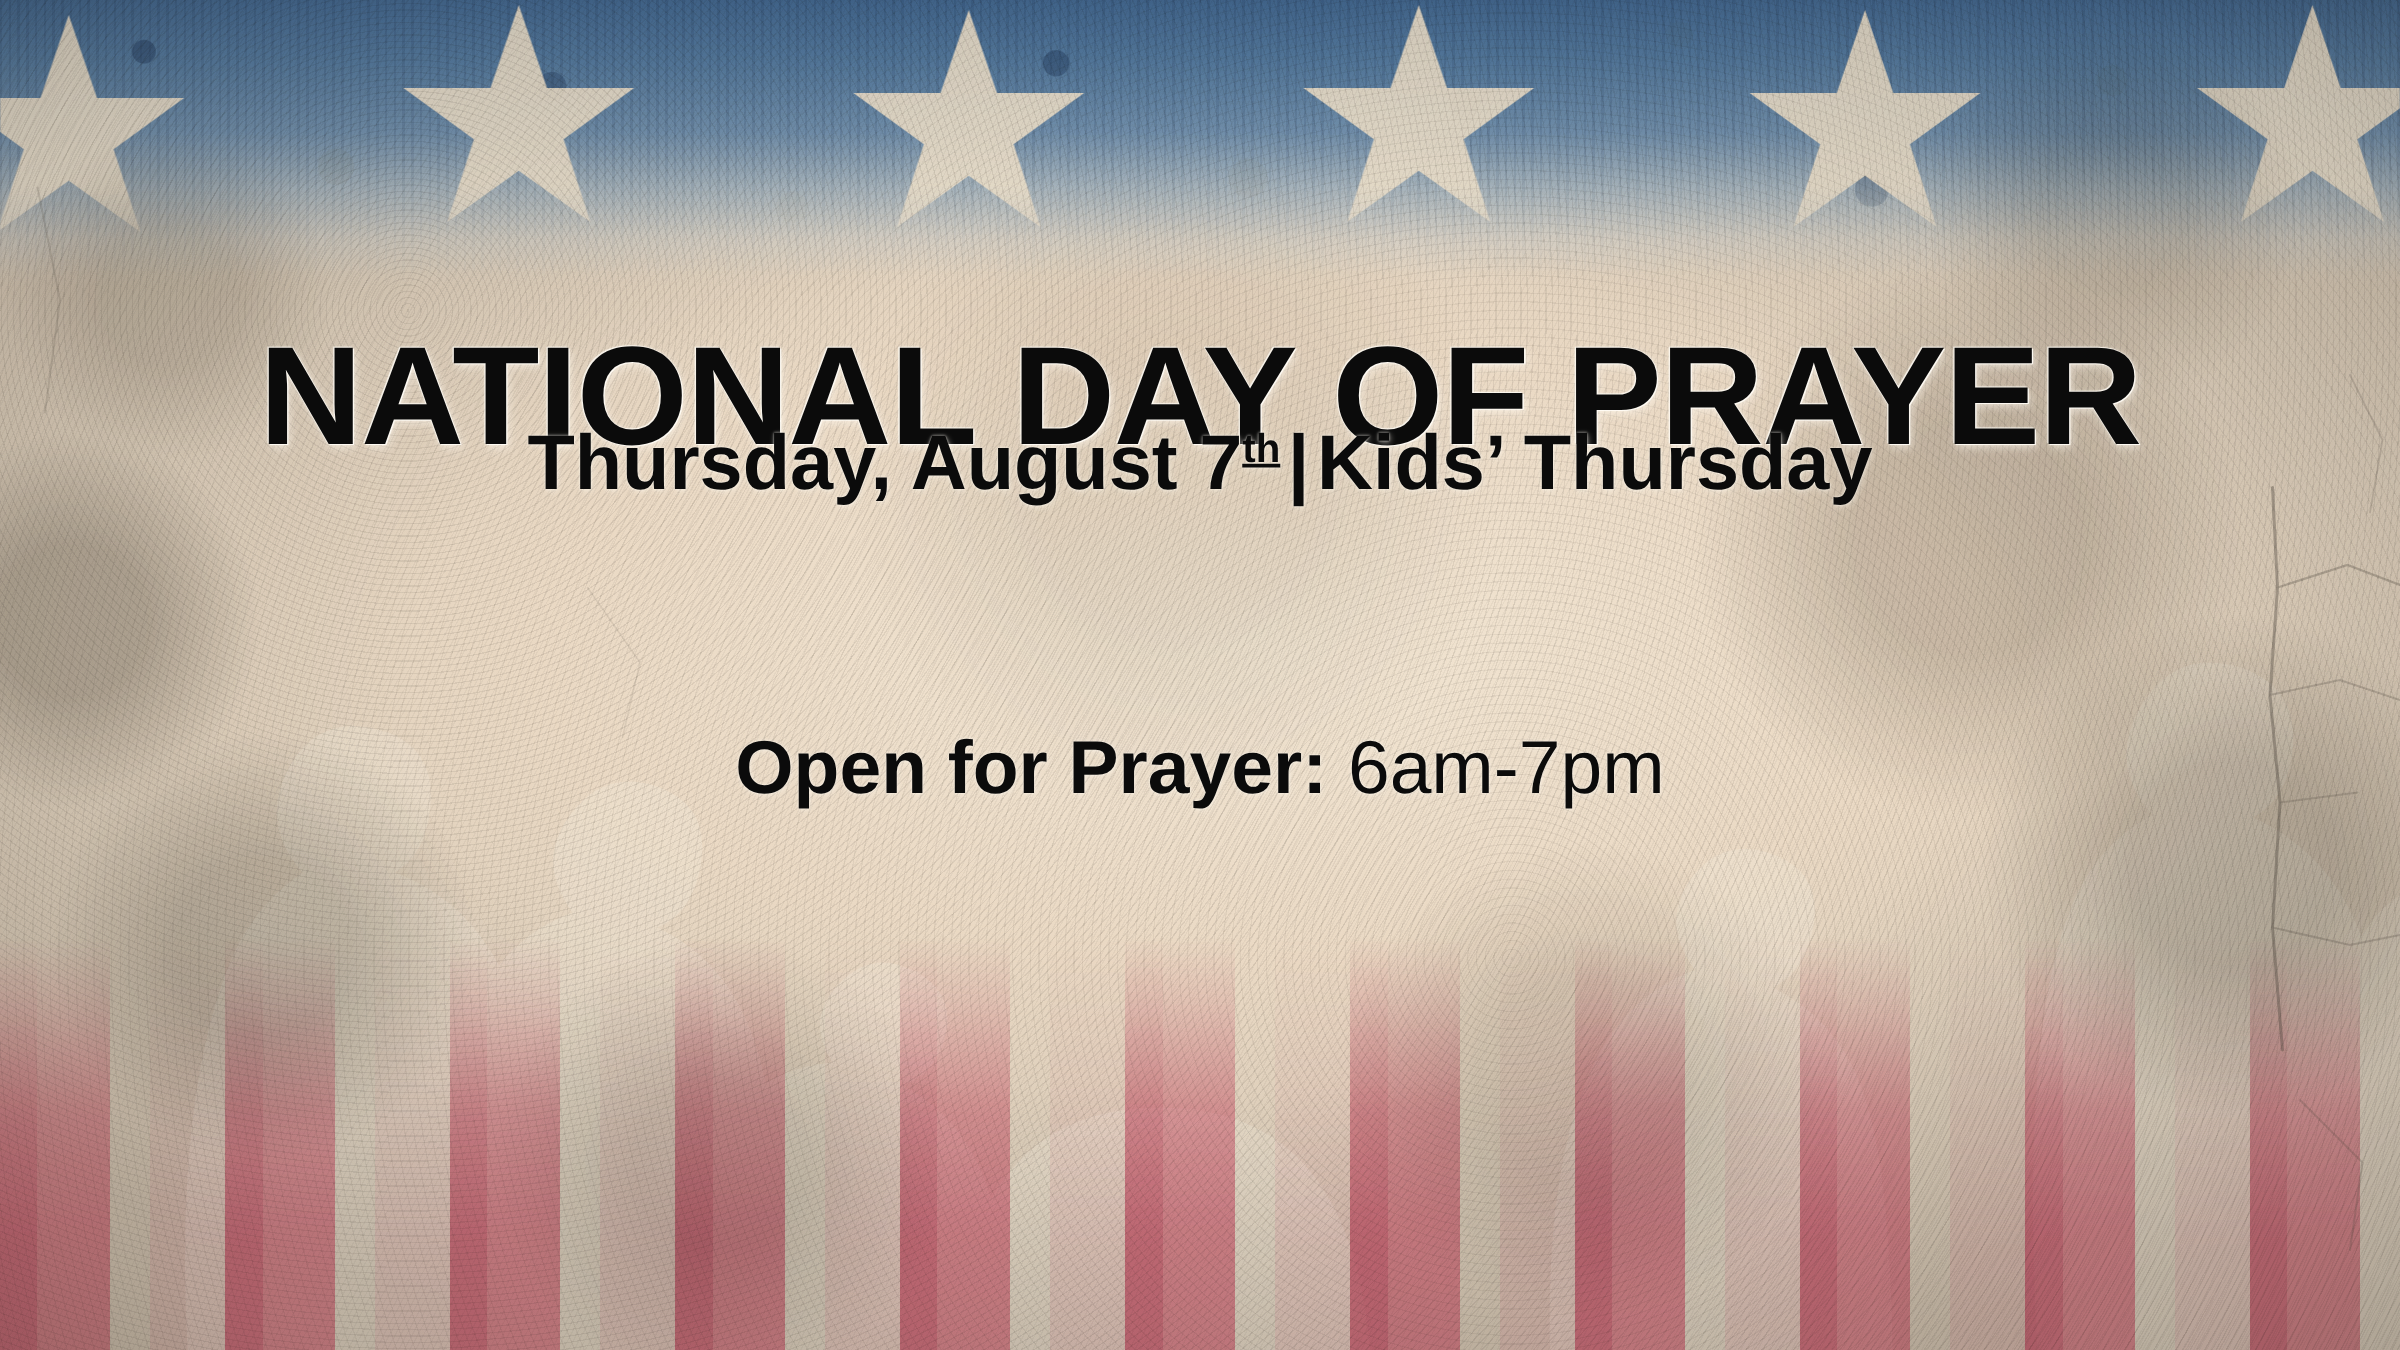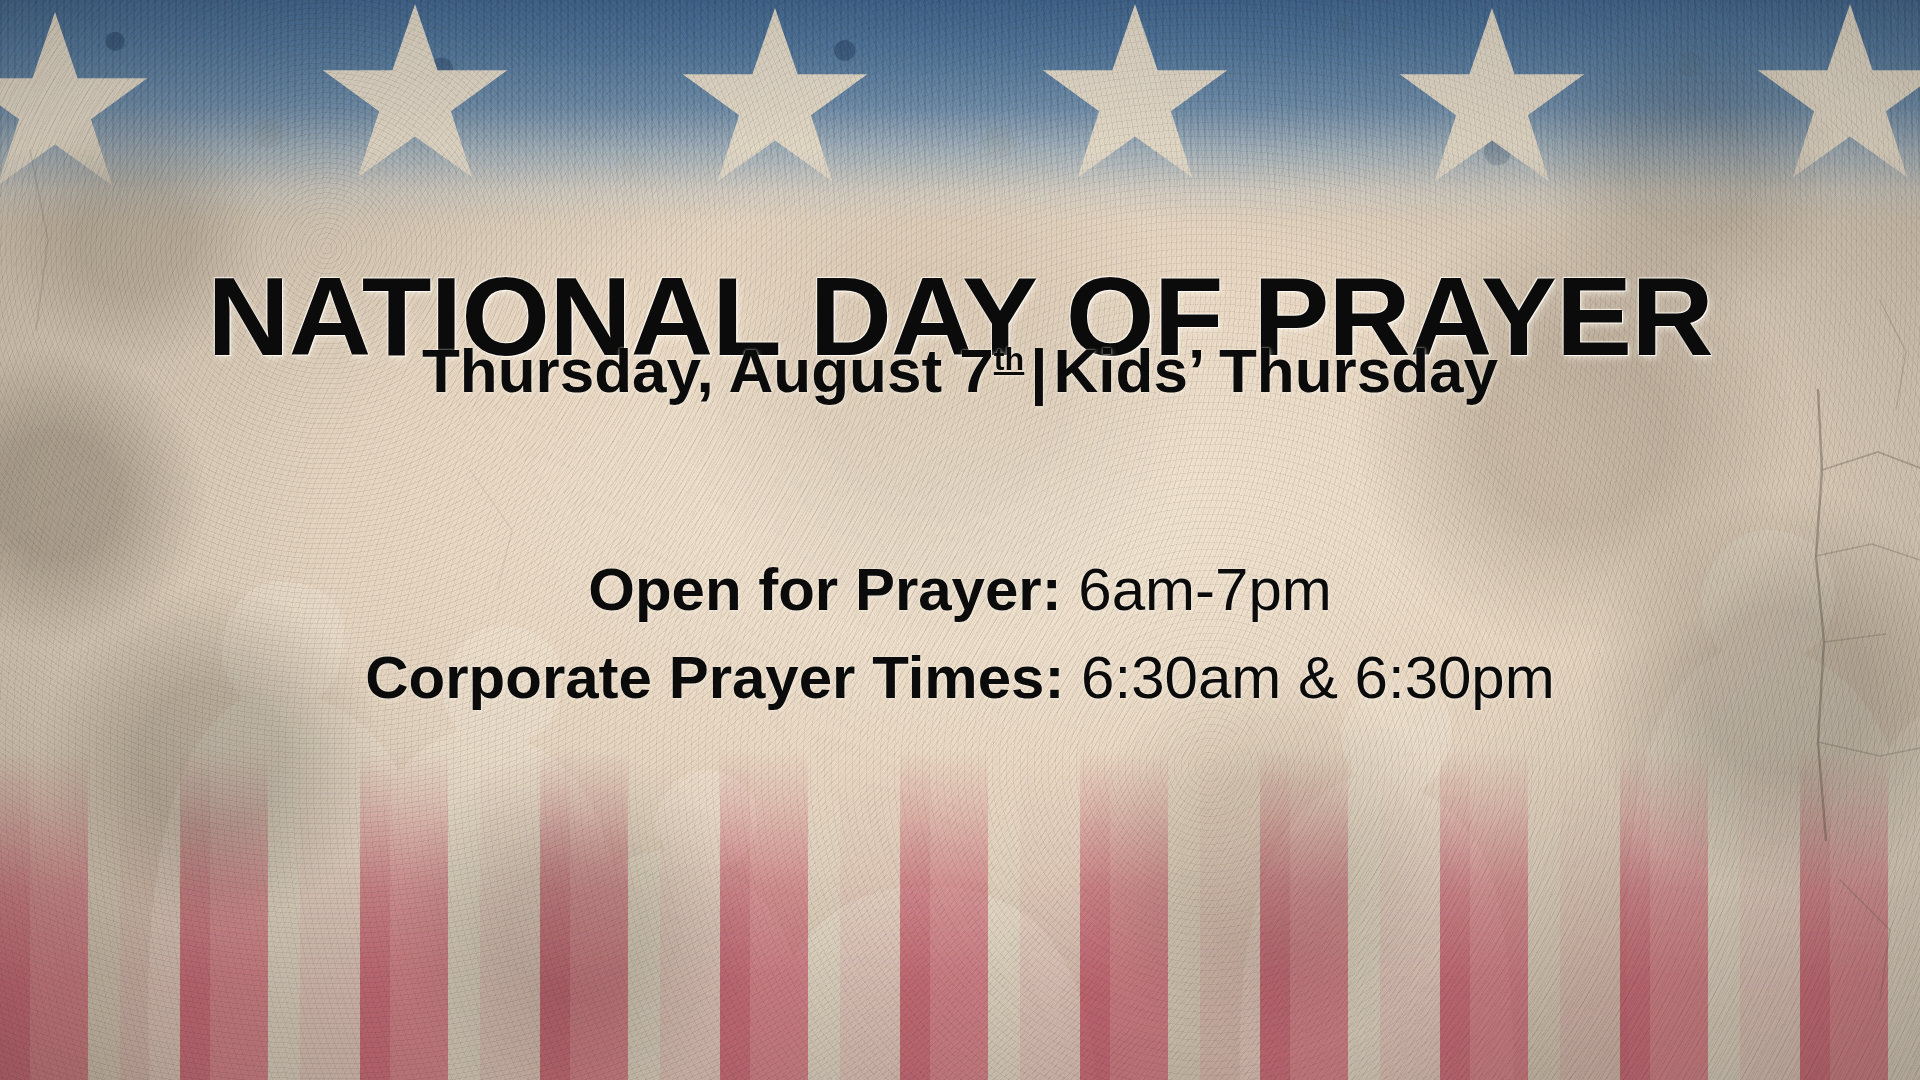--- a/index.html
+++ b/index.html
@@ -164,21 +164,21 @@
   .subhead sup {
     font-size: .52em;
     vertical-align: super;
     line-height: 0;
     text-decoration: underline;
   }
   .sep { padding: 0 6px; }
 
   .times {
     position: absolute;
-    top: 546px;
+    top: 570px;
     left: 0; right: 0;
   }
   .time-line {
     font-size: 60px;
     line-height: 1.46;
     font-weight: 400;
     white-space: nowrap;
     text-shadow: 0 0 2px rgba(255,252,245,0.75), 1px 2px 5px rgba(255,250,240,0.40);
   }
   .time-line .lbl { font-weight: 700; }
@@ -268,20 +268,16 @@
       <span>Thursday, August 7</span><sup>th</sup><span class="sep">|</span><span>Kids’ Thursday</span>
     </div>
 
     <div class="times">
 
       <div class="time-line">
         <span class="lbl">Open for Prayer:</span>
         <span class="val">6am-7pm</span>
       </div>
 
-      <div class="time-line">
-        <span class="lbl">Corporate Prayer Times:</span>
-        <span class="val">6:30am &amp; 6:30pm</span>
-      </div>
 
     </div>
   </div>
 </div>
 
 </body></html>

